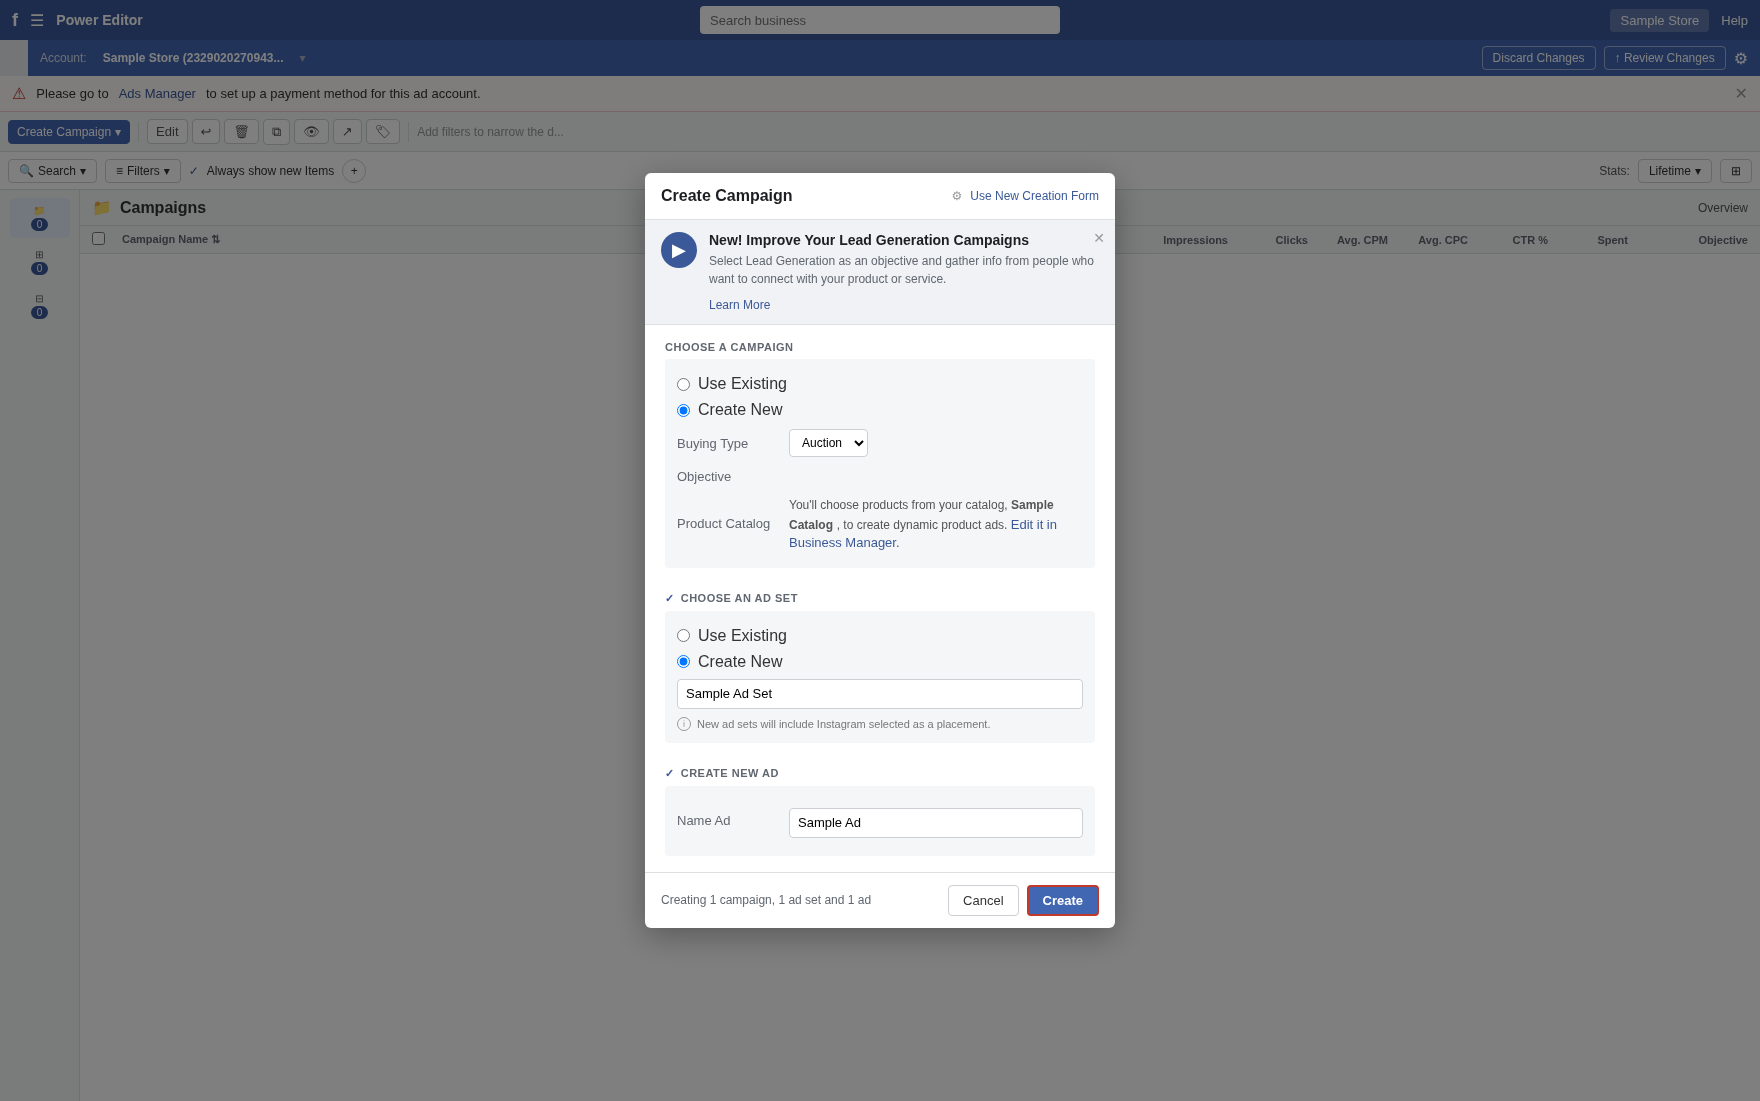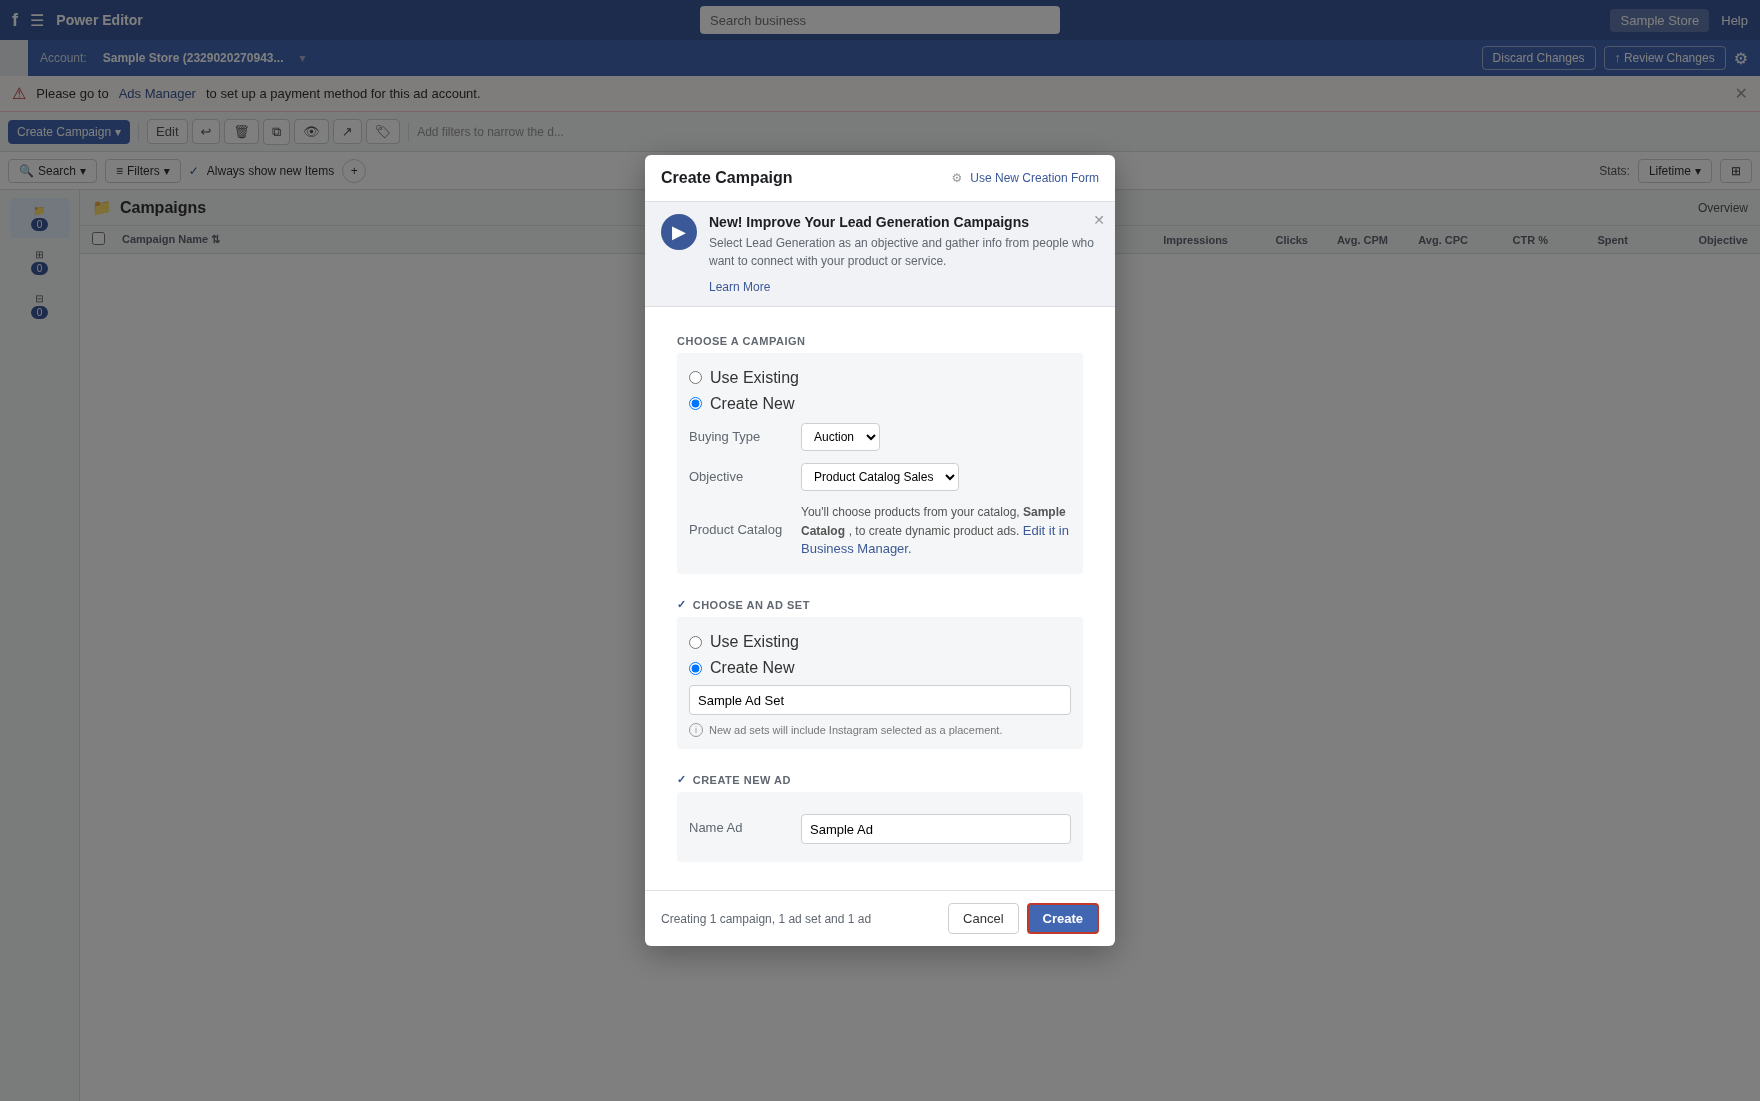--- a/index.html
+++ b/index.html
@@ -292,21 +292,21 @@
       font-size: 18px;
       flex-shrink: 0;
     }
     .lead-gen-content { flex: 1; }
     .lead-gen-title { font-size: 14px; font-weight: 700; color: #1c1e21; margin-bottom: 4px; }
     .lead-gen-desc { font-size: 12px; color: #606770; line-height: 1.5; }
     .lead-gen-link { color: #3b5998; cursor: pointer; font-size: 12px; display: block; margin-top: 10px; }
     .lead-gen-close { position: absolute; top: 10px; right: 10px; color: #999; cursor: pointer; font-size: 14px; }
 
     
-    .modal-body { padding: 16px; }
+    .modal-body { padding: 4px; }
 
     
     .section-header {
       padding: 12px 16px 6px;
       font-size: 11px;
       font-weight: 700;
       color: #606770;
       letter-spacing: 0.5px;
       text-transform: uppercase;
       display: flex;
@@ -569,25 +569,20 @@
           <span class="form-label">Buying Type</span>
           <div class="form-control-wrap">
             <select class="select-field">
               <option>Auction</option>
             </select>
           </div>
         </div>
 
         <div class="form-row">
           <span class="form-label">Objective</span>
-          <div class="form-control-wrap">
-            <select class="select-field">
-              <option>Product Catalog Sales</option>
-            </select>
-          </div>
         </div>
 
         <div class="form-row">
           <span class="form-label">Product Catalog</span>
           <div class="form-control-wrap">
             <span class="catalog-info">You'll choose products from your catalog, </span>
             <span class="catalog-info catalog-bold">Sample Catalog</span>
             <span class="catalog-info">, to create dynamic product ads. </span>
             <a class="catalog-link">Edit it in Business Manager.</a>
           </div>

